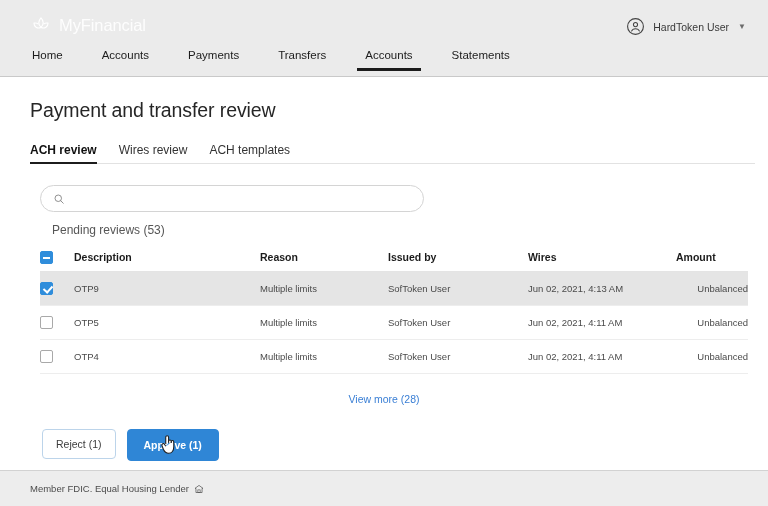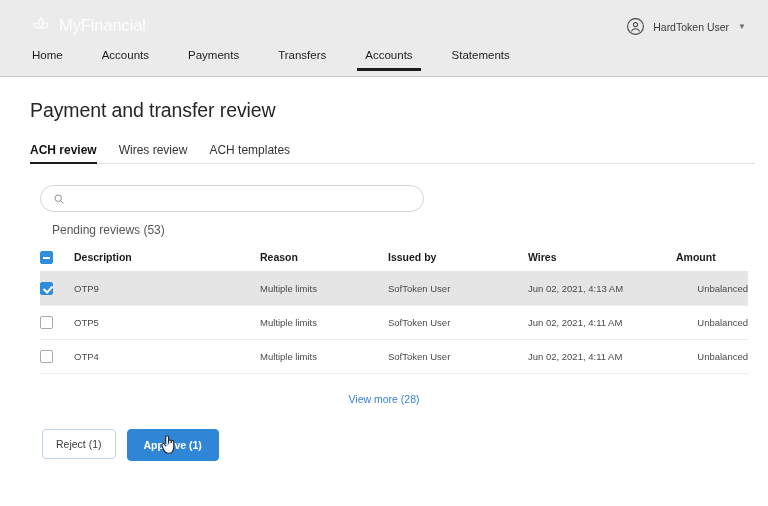--- a/index.html
+++ b/index.html
@@ -460,14 +460,23 @@
       <svg class="cursor-hand" viewBox="0 0 17 22">
         <path d="M5.6 10.4V3.4c0-.9.7-1.6 1.5-1.6s1.5.7 1.5 1.6v5.7" fill="#ffffff" stroke="#1b1b1b" stroke-width="1.1"></path>
         <path d="M8.6 9.1V7.6c0-.8.6-1.4 1.4-1.4s1.4.6 1.4 1.4v1.7" fill="#ffffff" stroke="#1b1b1b" stroke-width="1.1"></path>
         <path d="M11.4 9.3V8.2c0-.8.6-1.4 1.3-1.4s1.3.6 1.3 1.4v5.1c0 3.9-2 6.9-5.3 6.9-3.1 0-4.5-1.7-5.6-4.2L1.7 12.2c-.4-.9 0-1.8.9-2.1.7-.2 1.3.1 1.7.7l1.3 2" fill="#ffffff" stroke="#1b1b1b" stroke-width="1.1"></path>
       </svg>
     </div>
 
     <div class="right-edge"></div>
   </div>
 
+  <div class="footer">
+    <div class="footer-text">
+      <span>Member FDIC.  Equal Housing Lender</span>
+      <svg class="ehl-icon" viewBox="0 0 16 16">
+        <path d="M8 2.2 1.6 7h1.5v6.6h9.8V7h1.5z" fill="none" stroke="#4c4c4c" stroke-width="1.1" stroke-linejoin="round"></path>
+        <rect x="6.2" y="9.4" width="3.6" height="4.2" fill="none" stroke="#4c4c4c" stroke-width="1"></rect>
+      </svg>
+    </div>
+  </div>
 
 </div>
 
 </body></html>

